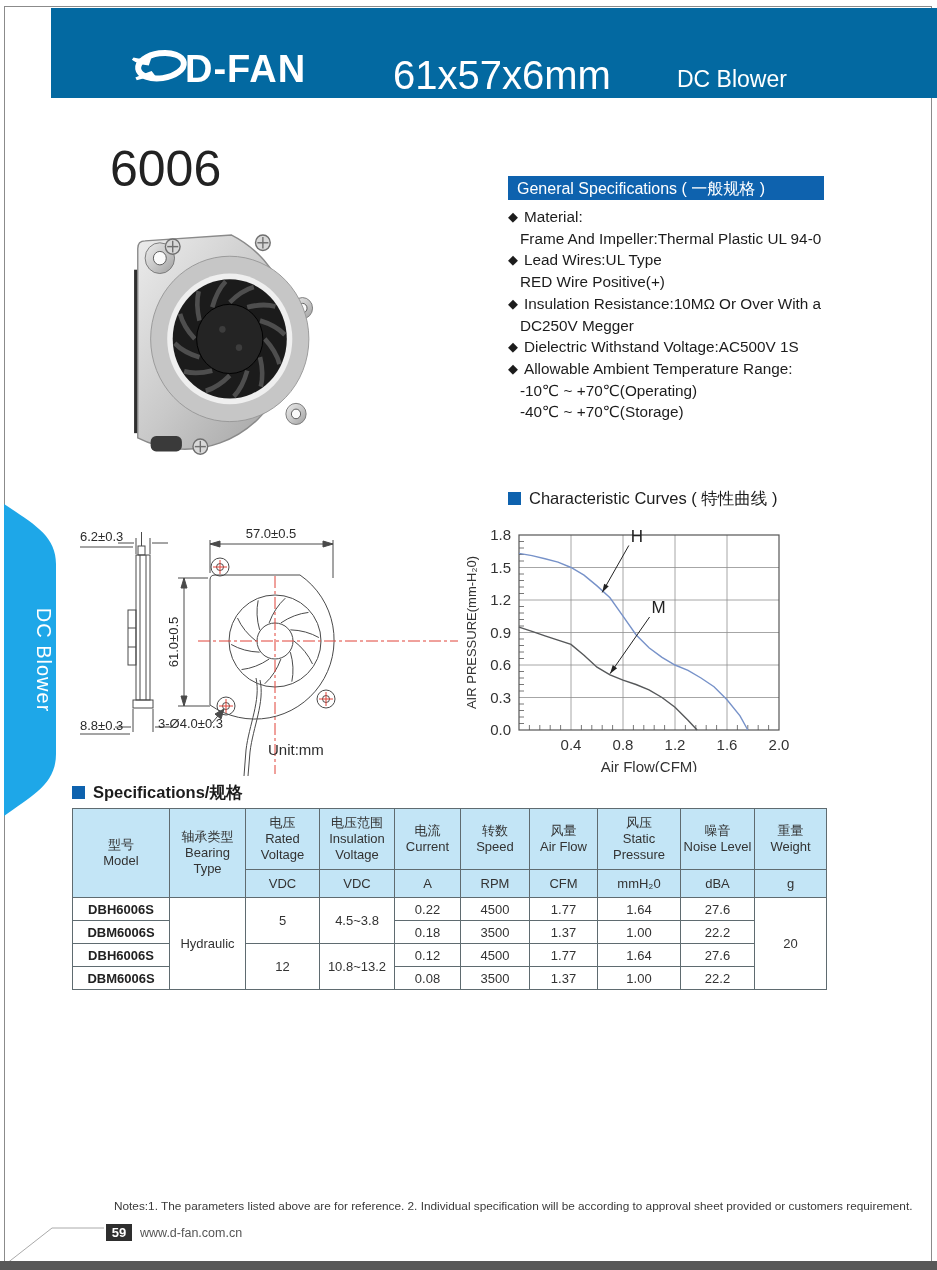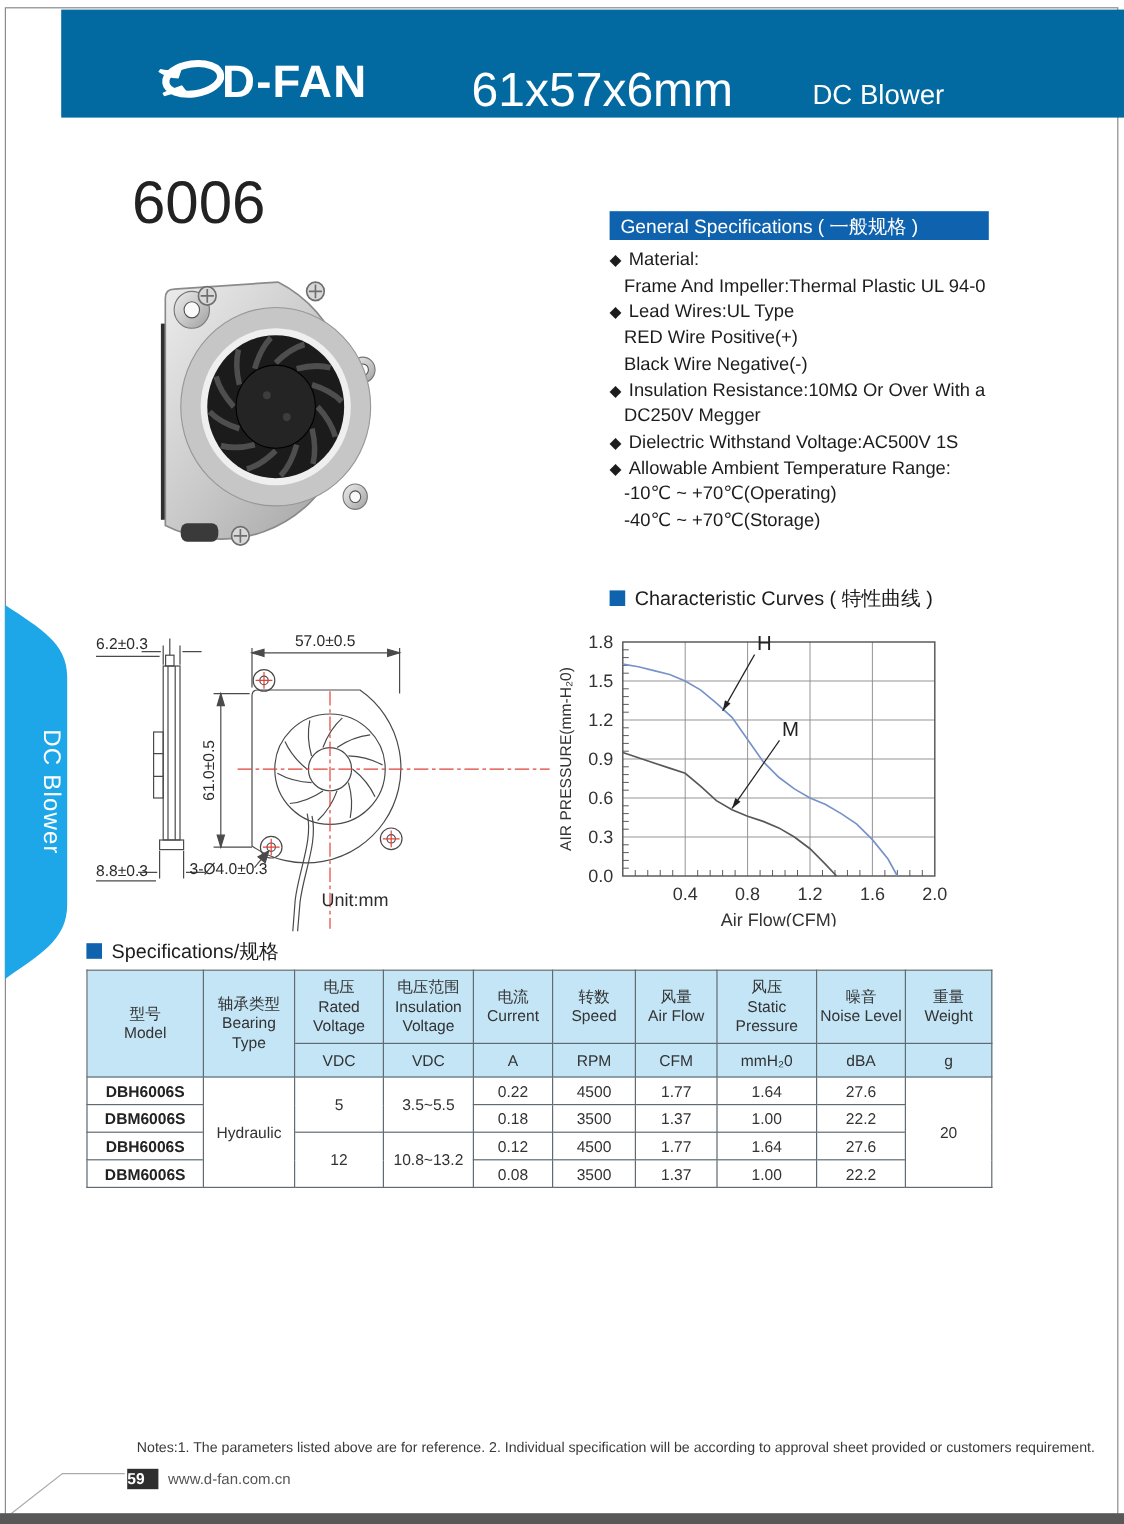--- a/index.html
+++ b/index.html
@@ -27,21 +27,21 @@
   .spec-table{position:absolute;left:72px;top:808px;border-collapse:collapse;table-layout:fixed;}
   .spec-table th,.spec-table td{border:1px solid #5f6b70;font-weight:normal;text-align:center;
       font-size:13px;color:#333;padding:0 2px;}
   .spec-table thead th{background:#c3e5f6;}
   .spec-table .h1 th{height:60px;line-height:1.25;}
   .spec-table .h2 th{height:27px;}
   .spec-table tbody td{height:22px;background:#fff;}
   .spec-table tbody td.model{font-weight:bold;color:#222;margin-top:48px;}
   .notes{position:absolute;left:114px;top:1199px;width:810px;font-size:11.8px;color:#3a3a3a;}
   .pg-badge{position:absolute;left:106px;top:1224px;width:26px;height:17px;background:#2e2e2e;color:#fff;
-      font-size:13px;font-weight:bold;line-height:17px;}
+      font-size:13px;font-weight:bold;text-align:center;line-height:17px;}
   .site{position:absolute;left:140px;top:1226px;font-size:12.5px;color:#555;}
   .bottom-strip{position:absolute;left:0;top:1261px;width:937px;height:9px;background:#585858;}
   .corner-svg{position:absolute;left:4px;top:1222px;}
   svg text{font-family:"Liberation Sans","DejaVu Sans",sans-serif;}
 </style>
 </head>
 <body>
 
 <div class="page">
 
@@ -118,21 +118,20 @@
   </svg>
 
   <div class="gs-bar">
     <span>General Specifications ( 一般规格 )</span>
   </div>
   <div class="gs-list" id="gs-list">
       <div class="gs-item"><span class="diamond">◆</span><span>Material:</span></div>
       <div class="gs-item cont"><span>Frame And Impeller:Thermal Plastic UL 94-0</span></div>
       <div class="gs-item"><span class="diamond">◆</span><span>Lead Wires:UL Type</span></div>
       <div class="gs-item cont"><span>RED Wire Positive(+)</span></div>
-      <div class="gs-item cont"><span>Black Wire Negative(-)</span></div>
       <div class="gs-item"><span class="diamond">◆</span><span>Insulation Resistance:10MΩ Or Over With a</span></div>
       <div class="gs-item cont"><span>DC250V Megger</span></div>
       <div class="gs-item"><span class="diamond">◆</span><span>Dielectric Withstand Voltage:AC500V 1S</span></div>
       <div class="gs-item"><span class="diamond">◆</span><span>Allowable Ambient Temperature Range:</span></div>
       <div class="gs-item cont"><span>-10℃ ~ +70℃(Operating)</span></div>
       <div class="gs-item cont"><span>-40℃ ~ +70℃(Storage)</span></div>
     </div>
 
   <div class="sec-title" style="left:508px;top:488px;">
     <span class="sec-sq"></span><span>Characteristic Curves ( 特性曲线 )</span>
@@ -299,21 +298,21 @@
         <polyline points="57.0,121.1 70.0,125.4 83.0,129.8 96.0,134.1 109.0,138.4 122.0,149.3 135.0,161.2 148.0,168.8 161.0,174.2 174.0,178.5 187.0,183.9 200.0,191.5 213.0,201.3 226.0,214.3 235.1,224.0" fill="none" stroke="#56585a" stroke-width="1.4"></polyline>
         <text x="168.8" y="35.5" font-size="17" fill="#222">H</text>
         <line x1="166.8" y1="39.5" x2="140.2" y2="86.41666666666666" stroke="#222" stroke-width="1"></line>
         <polygon points="140.2,86.41666666666666 142.12692361441302,77.62536611531378 146.75430037386056,80.2489161359455" fill="#222"></polygon>
         <text x="189.6" y="107" font-size="17" fill="#222">M</text>
         <line x1="187.6" y1="111" x2="148" y2="167.66666666666666" stroke="#222" stroke-width="1"></line>
         <polygon points="148,167.66666666666666 150.74497875253022,159.09548870514016 155.10517985073886,162.14249982553537" fill="#222"></polygon>
       </svg>
   </div>
 
-  <div class="sec-title" style="left:72px;top:782px;">
+  <div class="sec-title" style="left:72px;top:782px;font-weight:bold;">
     <span class="sec-sq"></span><span>Specifications/规格</span>
   </div>
 
   <table class="spec-table">
     <colgroup>
       <col style="width:97px">
         <col style="width:76px">
         <col style="width:74px">
         <col style="width:75px">
       <col style="width:66px">
@@ -375,21 +374,21 @@
           <th>mmH₂0</th>
           <th>dBA</th>
           <th>g</th>
         </tr>
       </thead>
     <tbody id="spec-tbody">
         <tr>
           <td class="model">DBH6006S</td>
           <td rowspan="4">Hydraulic</td>
           <td rowspan="2">5</td>
-          <td rowspan="2">3.5~5.5</td>
+          <td rowspan="2">4.5~3.8</td>
           <td>0.22</td>
           <td>4500</td>
           <td>1.77</td>
           <td>1.64</td>
           <td>27.6</td>
           <td rowspan="4">20</td>
         </tr>
         <tr>
           <td class="model">DBM6006S</td>
           <td>0.18</td>

